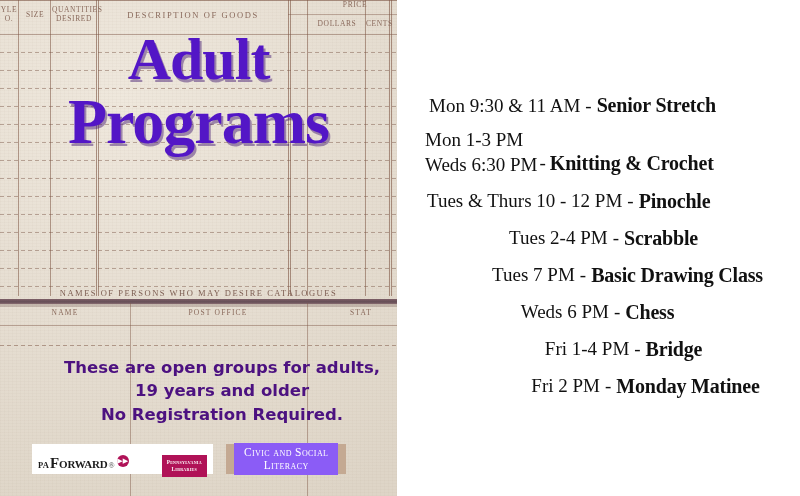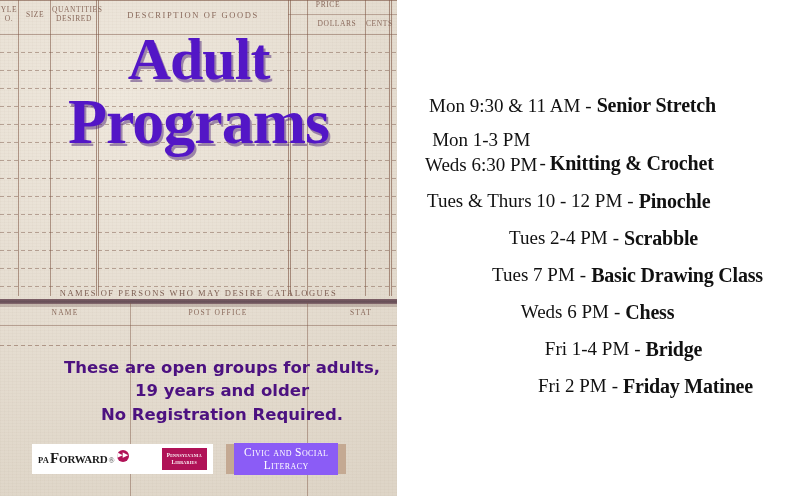--- a/index.html
+++ b/index.html
@@ -89,21 +89,21 @@
     font-weight:700;
     font-size:16.5px;
     line-height:1.42;
     color:#4c1180;
   }
   .blurb span{display:block;}
 
   
   .logos{position:absolute;left:32px;top:444px;z-index:5;display:flex;align-items:stretch;gap:13px;}
   .logo-paf{
-    background:#ffffff;display:flex;align-items:center;
+    background:#ffffff;display:flex;align-items:flex-start;
     padding:11px 6px;height:30px;box-sizing:border-box;gap:10px;
   }
   .paf-text{
     display:flex;align-items:baseline;color:#1b1b1b;
     font-family:"Liberation Serif",serif;
   }
   .paf-pa{font-size:8.5px;font-weight:700;letter-spacing:.2px;margin-right:1px;}
   .paf-fw{font-size:15px;font-weight:700;letter-spacing:-.2px;font-variant:small-caps;}
   .paf-dot{font-size:8px;margin-left:1px;color:#444;}
   .paf-badge{
@@ -145,21 +145,21 @@
     font-family:"Liberation Serif", serif;
     color:#111;
     margin:7px 0;
   }
   .row .when{font-size:19px;font-weight:400;white-space:nowrap;}
   .row .dash{font-size:19px;font-weight:400;margin:0 5px;white-space:nowrap;}
   .row .what{font-size:20px;font-weight:700;white-space:nowrap;letter-spacing:-.2px;}
 
   .row.two-line{align-items:center;margin:4px 0 6px 0;}
   .row.two-line .when{
-    display:flex;flex-direction:column;text-align:center;line-height:1.28;font-size:19px;
+    display:flex;flex-direction:column;text-align:left;line-height:1.28;font-size:19px;
   }
   .row.two-line .dash{align-self:flex-end;margin-bottom:3px;margin-left:2px;margin-right:4px;}
   .row.two-line .what{align-self:flex-end;margin-bottom:2px;}
 
   .r-senior{justify-content:flex-start;padding-left:22px;}
   .r-knit{justify-content:flex-start;padding-left:18px;}
   .r-pino{justify-content:flex-start;padding-left:20px;}
   .r-scrab{justify-content:center;padding-left:6px;align-items:center;}
   .r-draw{justify-content:center;padding-left:30px;}
   .r-chess{justify-content:center;padding-left:0px;}
@@ -187,21 +187,21 @@
       <div class="vrule" style="left:365px;height:296px;"></div>
       <div class="vrule double" style="left:389px;height:296px;"></div>
       <div class="hline" style="top:14px;left:288px;width:109px;opacity:.7;"></div>
 
       <div class="col-head" style="left:0px;top:6px;width:18px;">yle
 o.</div>
       <div class="col-head" style="left:20px;top:11px;width:30px;">Size</div>
       <div class="col-head" style="left:52px;top:6px;width:44px;">Quantities
 Desired</div>
       <div class="col-head big" style="left:98px;top:11px;width:190px;">Description of Goods</div>
-      <div class="col-head" style="left:274px;top:1px;width:108px;">Price</div>
+      <div class="col-head" style="left:301px;top:1px;width:108px;">Price</div>
       <div class="col-head" style="left:309px;top:20px;width:56px;">Dollars</div>
       <div class="col-head" style="left:366px;top:20px;width:24px;">Cents</div>
     </div>
 
     <div class="col-head big" style="left:0px;top:289px;width:397px;font-size:8.5px;letter-spacing:1.5px;color:#7e5f53;">Names of Persons Who May Desire Catalogues</div>
     <div class="band" style="top:299px;"></div>
     <div class="band-shadow" style="top:304px;"></div>
 
     <div class="ledger-lower">
       <div class="lower-hline" style="top:22px;"></div>
@@ -292,17 +292,17 @@
 
     <div class="row r-bridge">
       <span class="when">Fri 1-4 PM</span>
       <span class="dash">-</span>
       <span class="what">Bridge</span>
     </div>
 
     <div class="row r-mat">
       <span class="when">Fri 2 PM</span>
       <span class="dash">-</span>
-      <span class="what">Friday Matinee</span>
+      <span class="what">Monday Matinee</span>
     </div>
 
   </div>
 </div>
 
 </body></html>

